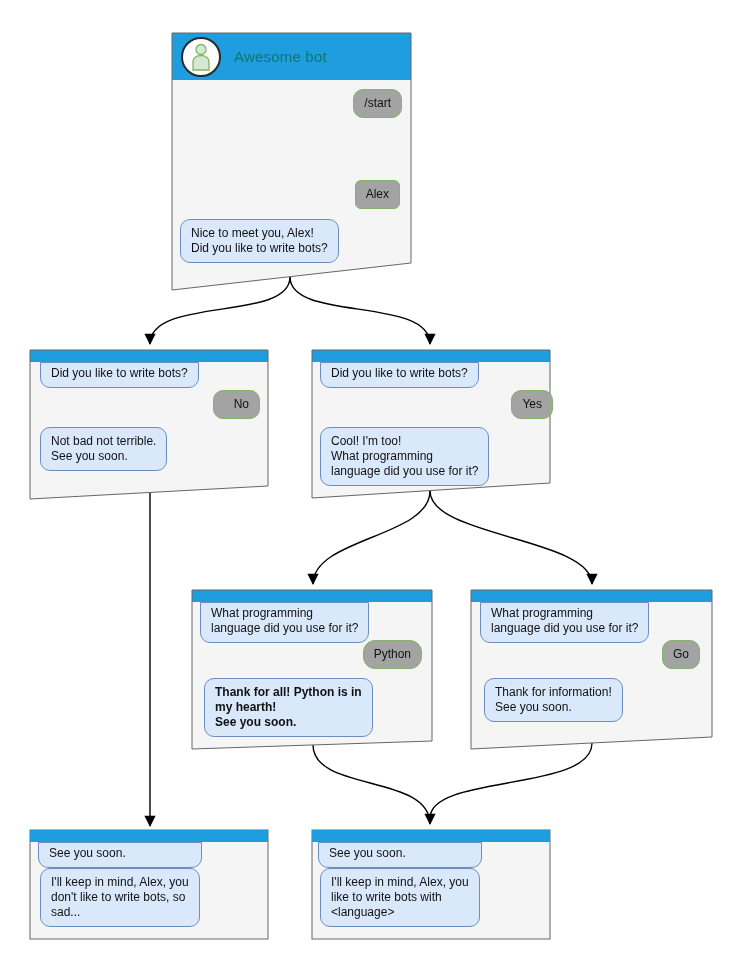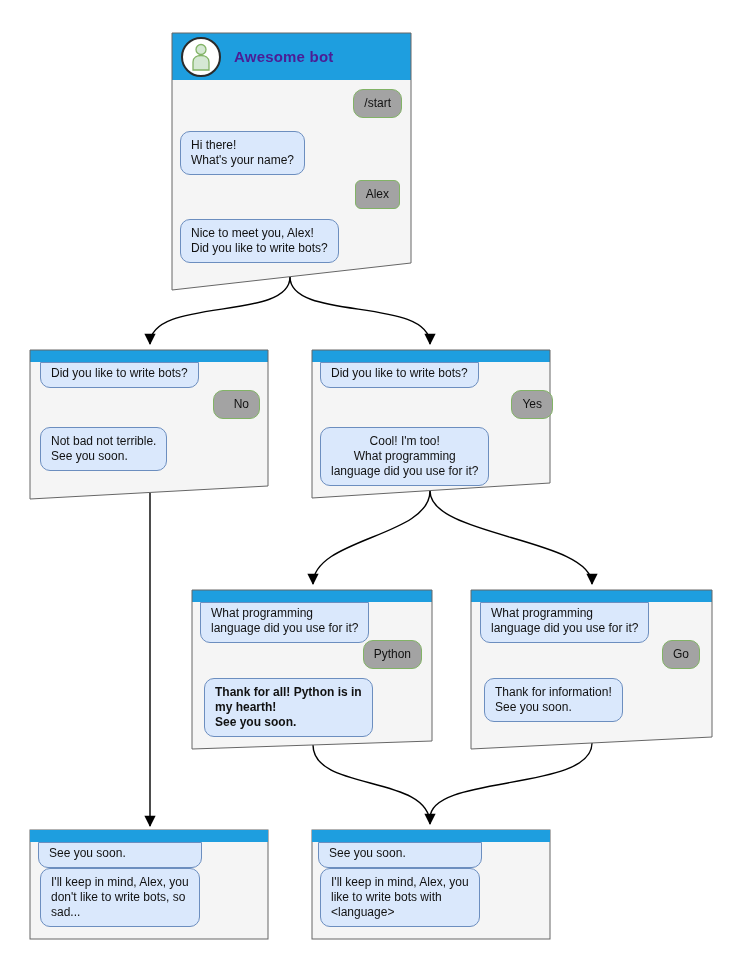--- a/index.html
+++ b/index.html
@@ -3,21 +3,21 @@
 <meta charset="utf-8">
 <style>
   html,body{margin:0;padding:0;background:#ffffff;}
   .canvas{position:relative;width:743px;height:971px;background:#ffffff;overflow:hidden;
           font-family:"Liberation Sans",sans-serif;}
   svg.layer{position:absolute;left:0;top:0;}
   .win-header-overlay{position:absolute;left:172px;top:33px;width:239px;height:47px;
           display:flex;align-items:center;padding-left:9px;box-sizing:border-box;gap:13px;}
   .avatar{width:40px;height:40px;border-radius:50%;background:#ffffff;border:2px solid #2b2b2b;
           display:flex;align-items:center;justify-content:center;box-sizing:border-box;flex:0 0 auto;}
-  .win-title{color:#4c1d95;font-size:15px;font-weight:bold;letter-spacing:.2px;}
+  .win-title{color:#0f766e;font-size:15px;font-weight:normal;letter-spacing:.2px;}
   .bubble{position:absolute;font-size:12px;line-height:15px;color:#111;
           padding:6px 10px;border-radius:10px;border:1px solid;white-space:pre;box-sizing:border-box;}
   .bot{background:#dae8fc;border-color:#6c8ebf;}
   .user{background:#a3a3a3;border-color:#82b366;}
   .clipped{border-top-left-radius:0;border-top-right-radius:0;padding-top:3px;}
   .wide{width:164px;}
 </style>
 </head>
 <body>
 
@@ -85,40 +85,38 @@
     <div class="avatar">
       <svg width="24" height="28" viewBox="0 0 24 28">
         <circle cx="12" cy="6.5" r="5" fill="#d5e8d4" stroke="#82b366" stroke-width="1.3"></circle>
         <path d="M4,27 L4,19 C4,14.5 8,12.5 12,12.5 C16,12.5 20,14.5 20,19 L20,27 Z" fill="#d5e8d4" stroke="#82b366" stroke-width="1.3"></path>
       </svg>
     </div>
     <span class="win-title">Awesome bot</span>
   </div>
 
   <div class="bubble user" style="right:341px;top:89px;">/start</div>
-  <div class="bubble bot" style="left:180px;top:131px;">Hi there!
-What's your name?</div>
   <div class="bubble user" style="right:343px;top:180px;border-radius:6px;">Alex</div>
   <div class="bubble bot" style="left:180px;top:219px;">Nice to meet you, Alex!
 Did you like to write bots?</div>
 
   <div class="bubble bot clipped" style="left:40px;top:362px;">Did you like to write bots?</div>
   <div class="bubble user" style="right:483px;top:390px;padding-left:20px;">No</div>
   <div class="bubble bot" style="left:40px;top:427px;">Not bad not terrible.
 See you soon.</div>
 
   <div class="bubble bot clipped" style="left:320px;top:362px;">Did you like to write bots?</div>
   <div class="bubble user" style="right:190px;top:390px;">Yes</div>
-  <div class="bubble bot" style="left:320px;top:427px;text-align:center;">Cool! I'm too!
+  <div class="bubble bot" style="left:320px;top:427px;">Cool! I'm too!
 What programming
 language did you use for it?</div>
 
   <div class="bubble bot clipped" style="left:200px;top:602px;">What programming
 language did you use for it?</div>
-  <div class="bubble user" style="right:321px;top:640px;">Python</div>
+  <div class="bubble user" style="right:321px;top:640px;border-radius:12px;">Python</div>
   <div class="bubble bot" style="left:204px;top:678px;font-weight:bold;">Thank for all! Python is in
 my hearth!
 See you soon.</div>
 
   <div class="bubble bot clipped" style="left:480px;top:602px;">What programming
 language did you use for it?</div>
   <div class="bubble user" style="right:43px;top:640px;">Go</div>
   <div class="bubble bot" style="left:484px;top:678px;">Thank for information!
 See you soon.</div>
 

